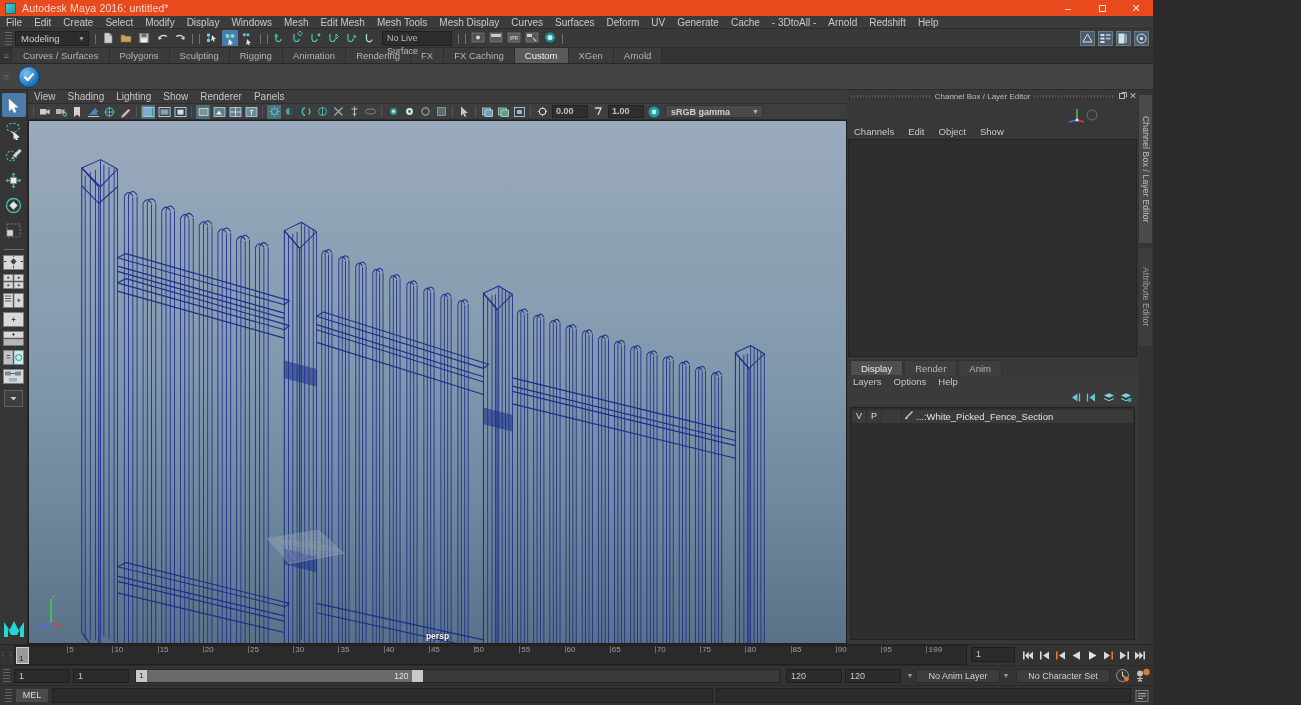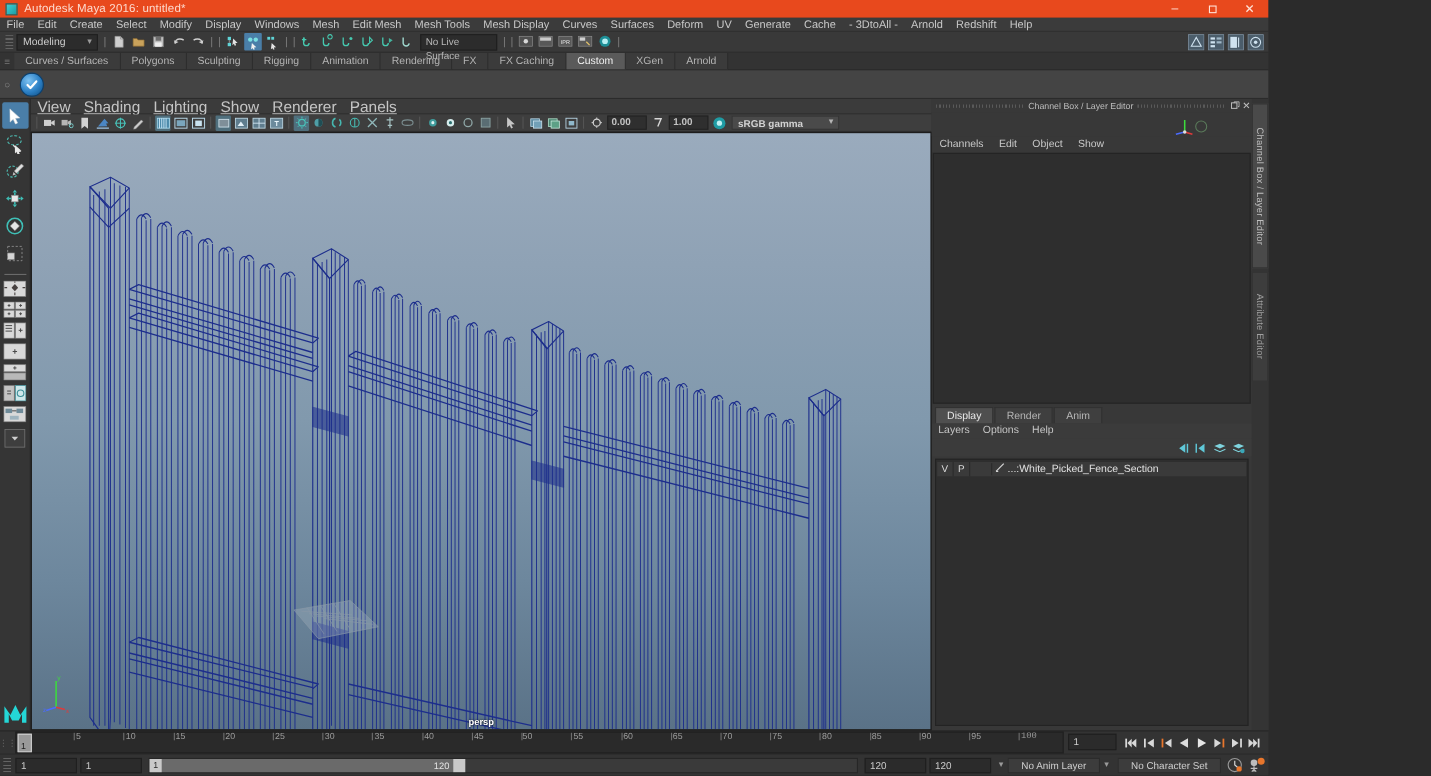--- a/index.html
+++ b/index.html
@@ -105,21 +105,21 @@
   .maya-logo{
     margin-top:auto;margin-bottom:6px;width:22px;height:20px;
   }
 
   
   .vpcol{ flex:1 1 auto; display:flex; flex-direction:column; min-width:0; }
   .vp-menubar{
     height:14px;flex:0 0 14px;background:#3b3b3b;display:flex;align-items:center;
     border-bottom:1px solid #2e2e2e;
   }
-  .vp-menu{ font-size:14px;color:#c5c5c5;padding:0 6px;line-height:14px;text-decoration:underline; }
+  .vp-menu{ font-size:10px;color:#c5c5c5;padding:0 6px;line-height:14px; }
   .vp-toolbar{
     height:16px;flex:0 0 16px;background:#3e3e3e;display:flex;align-items:center;
     border-bottom:1px solid #2c2c2c;padding-left:2px;font-weight:bold;
   }
   .vbtn{ width:14px;height:14px;margin:0 1px;display:flex;align-items:center;justify-content:center;border-radius:1px; }
   .vbtn.on{ background:#4f6f7d; }
   .vsep{ width:1px;height:11px;background:#545454;margin:0 3px; }
   .vnum{
     width:36px;height:13px;background:#2f2f2f;border:1px solid #232323;
     font-size:9px;color:#c2c2c2;line-height:11px;text-align:left;padding-left:3px;margin:0 2px;
@@ -1227,15 +1227,27 @@
     </div>
     <div class="rbtn">
       <svg width="15" height="15" viewBox="0 0 15 15">
           <circle cx="5" cy="5.5" r="3" fill="#bdbdbd"></circle>
           <path d="M5 8.5v5M2 10.5h6M3 13.5l2-2 2 2" stroke="#bdbdbd" stroke-width="1.1" fill="none"></path>
           <circle cx="11.5" cy="4" r="3.2" fill="#e8762c"></circle>
         </svg>
     </div>
   </div>
 
+  <div class="cmdline">
+    <div class="grip-v" style="margin:0 3px;"></div>
+    <div class="mel-btn">MEL</div>
+    <div class="cmd-input"></div>
+    <div class="cmd-out" style="flex:0 0 415px;"></div>
+    <div class="cmd-icon">
+      <svg width="14" height="14" viewBox="0 0 14 14">
+          <rect x="1" y="1.5" width="12" height="11" fill="#3c3c3c" stroke="#8d8d8d" stroke-width=".8"></rect>
+          <path d="M3 4.5h8M3 7h8M3 9.5h5" stroke="#b8b8b8" stroke-width=".9"></path>
+        </svg>
+    </div>
+  </div>
 
 
 </div>
 
 </body></html>

